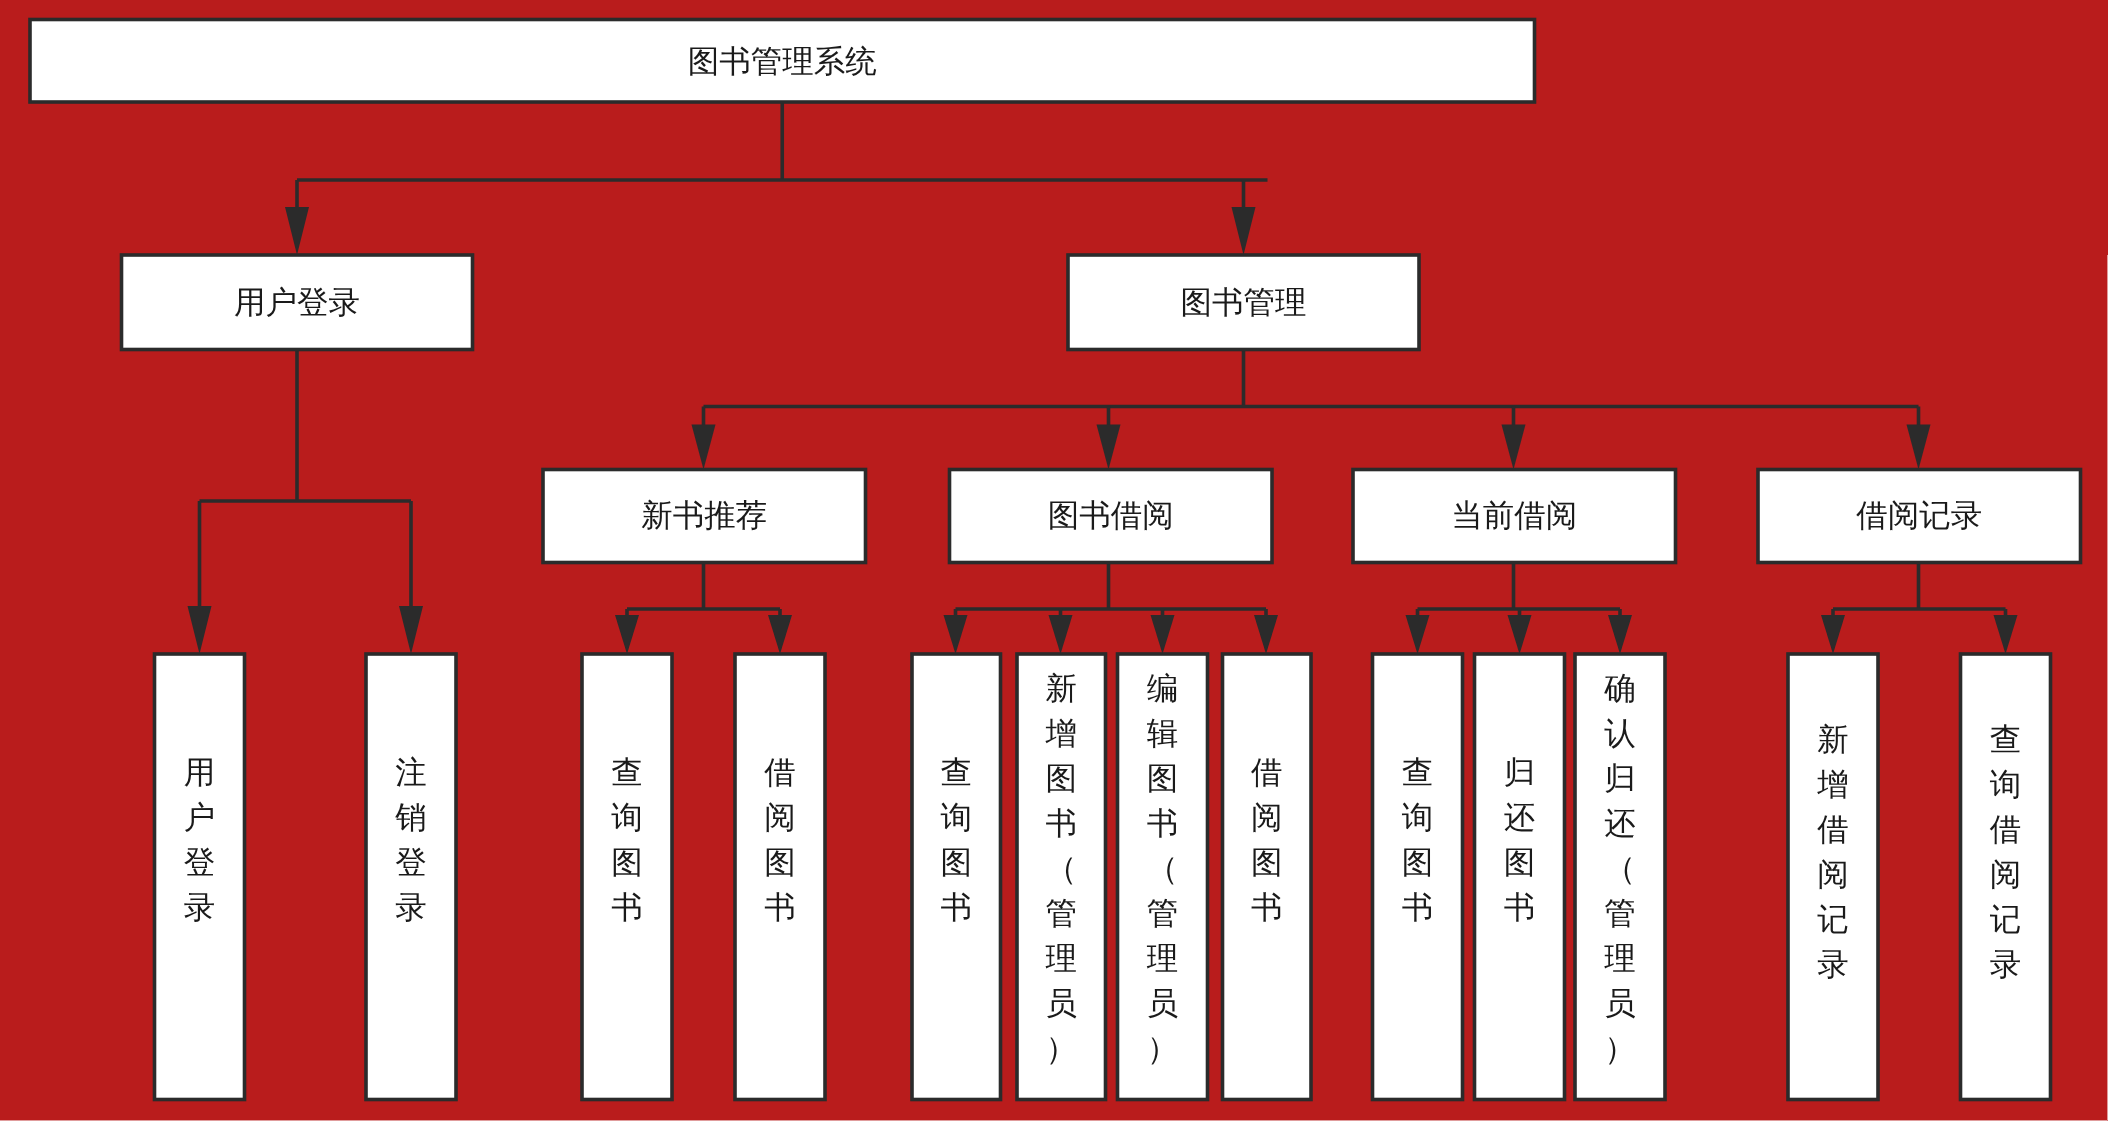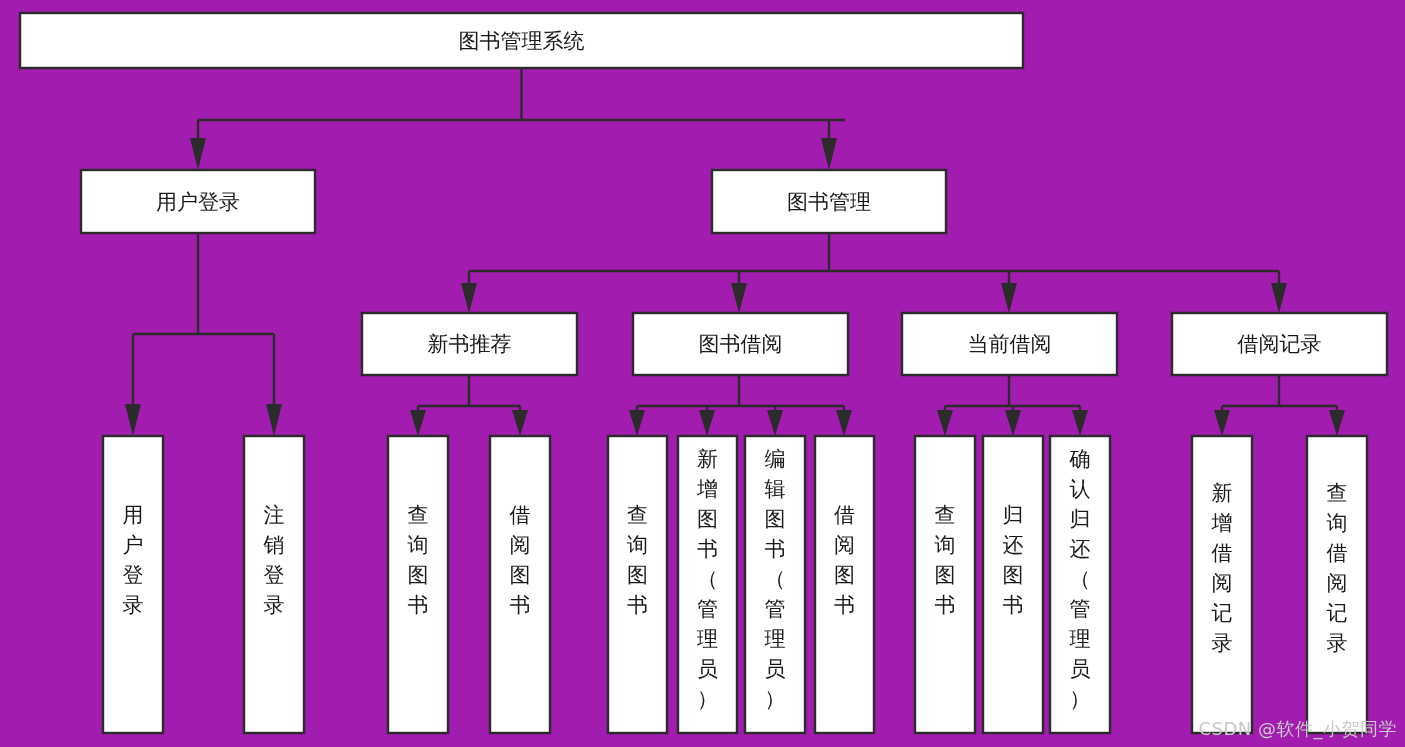--- a/index.html
+++ b/index.html
@@ -10,21 +10,21 @@
   body {
     width: 1405px;
     height: 747px;
     overflow: hidden;
     font-family: "DejaVu Sans", "Liberation Sans", sans-serif;
   }
   #diagram-root {
     position: relative;
     width: 1405px;
     height: 747px;
-    background: #a21caf;
+    background: #b91c1c;
   }
   svg#flow-svg {
     position: absolute;
     left: 0;
     top: 0;
     width: 1405px;
     height: 747px;
     display: block;
   }
   .node-box {
@@ -248,15 +248,14 @@
       <text class="node-label-v" x="1222" y="500"><tspan x="1222" y="500">新</tspan><tspan x="1222" y="530">增</tspan><tspan x="1222" y="560">借</tspan><tspan x="1222" y="590">阅</tspan><tspan x="1222" y="620">记</tspan><tspan x="1222" y="650">录</tspan></text>
     </g>
 
     <g>
       <rect class="node-box" x="1307" y="436" width="60" height="297"></rect>
       <text class="node-label-v" x="1337" y="500"><tspan x="1337" y="500">查</tspan><tspan x="1337" y="530">询</tspan><tspan x="1337" y="560">借</tspan><tspan x="1337" y="590">阅</tspan><tspan x="1337" y="620">记</tspan><tspan x="1337" y="650">录</tspan></text>
     </g>
 
   </svg>
 
-  <div class="watermark-text">CSDN @软件_小贺同学</div>
 
 </div>
 
 </body></html>

